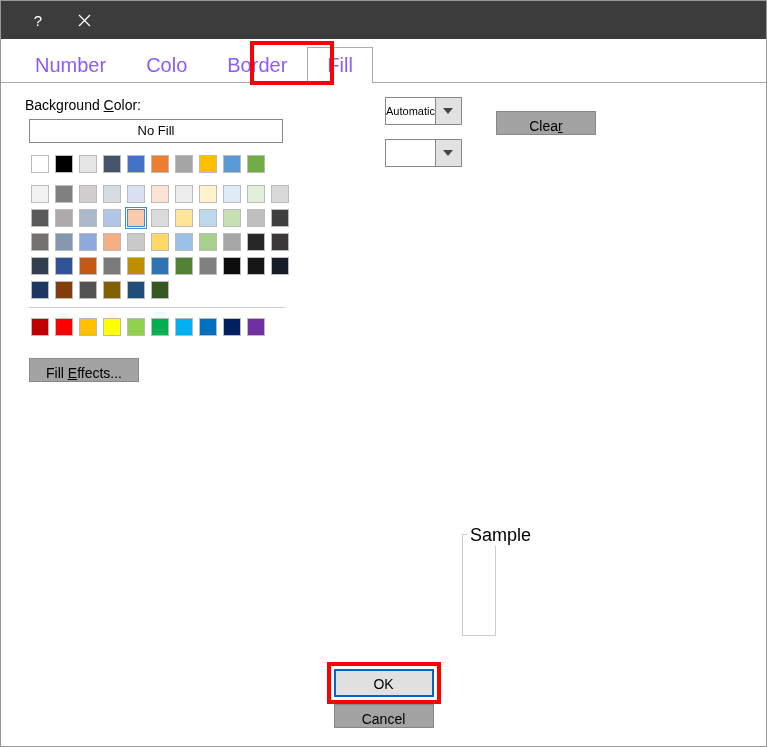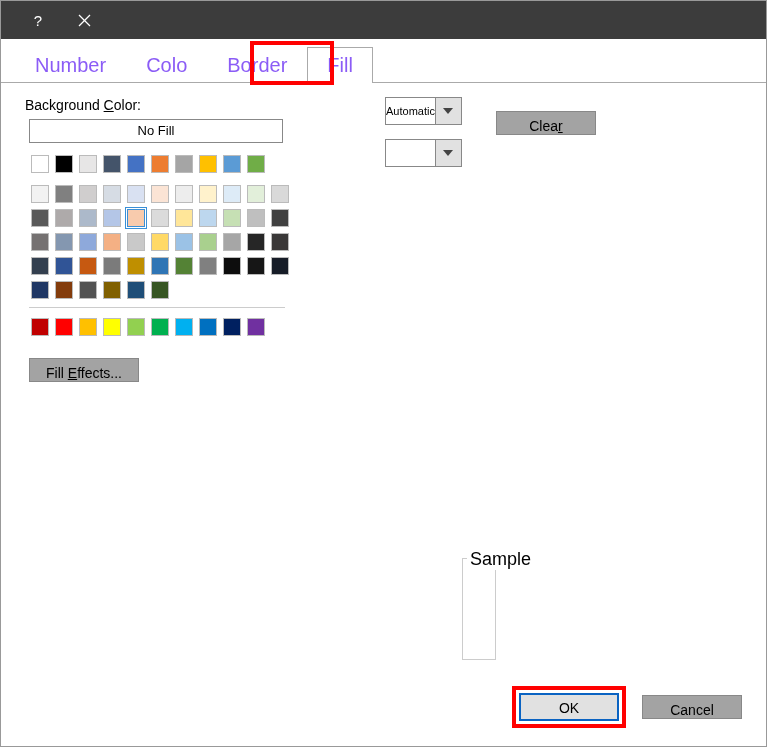--- a/index.html
+++ b/index.html
@@ -68,21 +68,21 @@
     margin-top: auto;
   }
   .sample-fieldset {
     border: 1px solid #ccc; padding: 20px 16px 20px 16px; position: relative; margin-top: 10px;
   }
   .sample-legend {
     position: absolute; top: -10px; left: 4px; background: #fff; padding: 0 3px; font-size: 18px;
   }
   .sample-preview { width: 100%; height: 60px; }
   .footer {
-    display: flex; justify-content: flex-end; gap: 16px; padding: 16px 24px 18px; align-items: center;
+    display: flex; justify-content: flex-end; padding: 16px 24px 18px; align-items: center; flex-direction: column;
   }
   .ok-highlight {
     border: 4px solid #f00; padding: 3px;
   }
   .ok-btn {
     border: 2px solid #0a63c2; background: #e1e1e1; padding: 4px 12px; font-size: 14px;
     min-width: 100px; text-align: center; height: 28px; line-height: 18px; cursor:pointer;
   }
   .u { text-decoration: underline; }
 </style>

